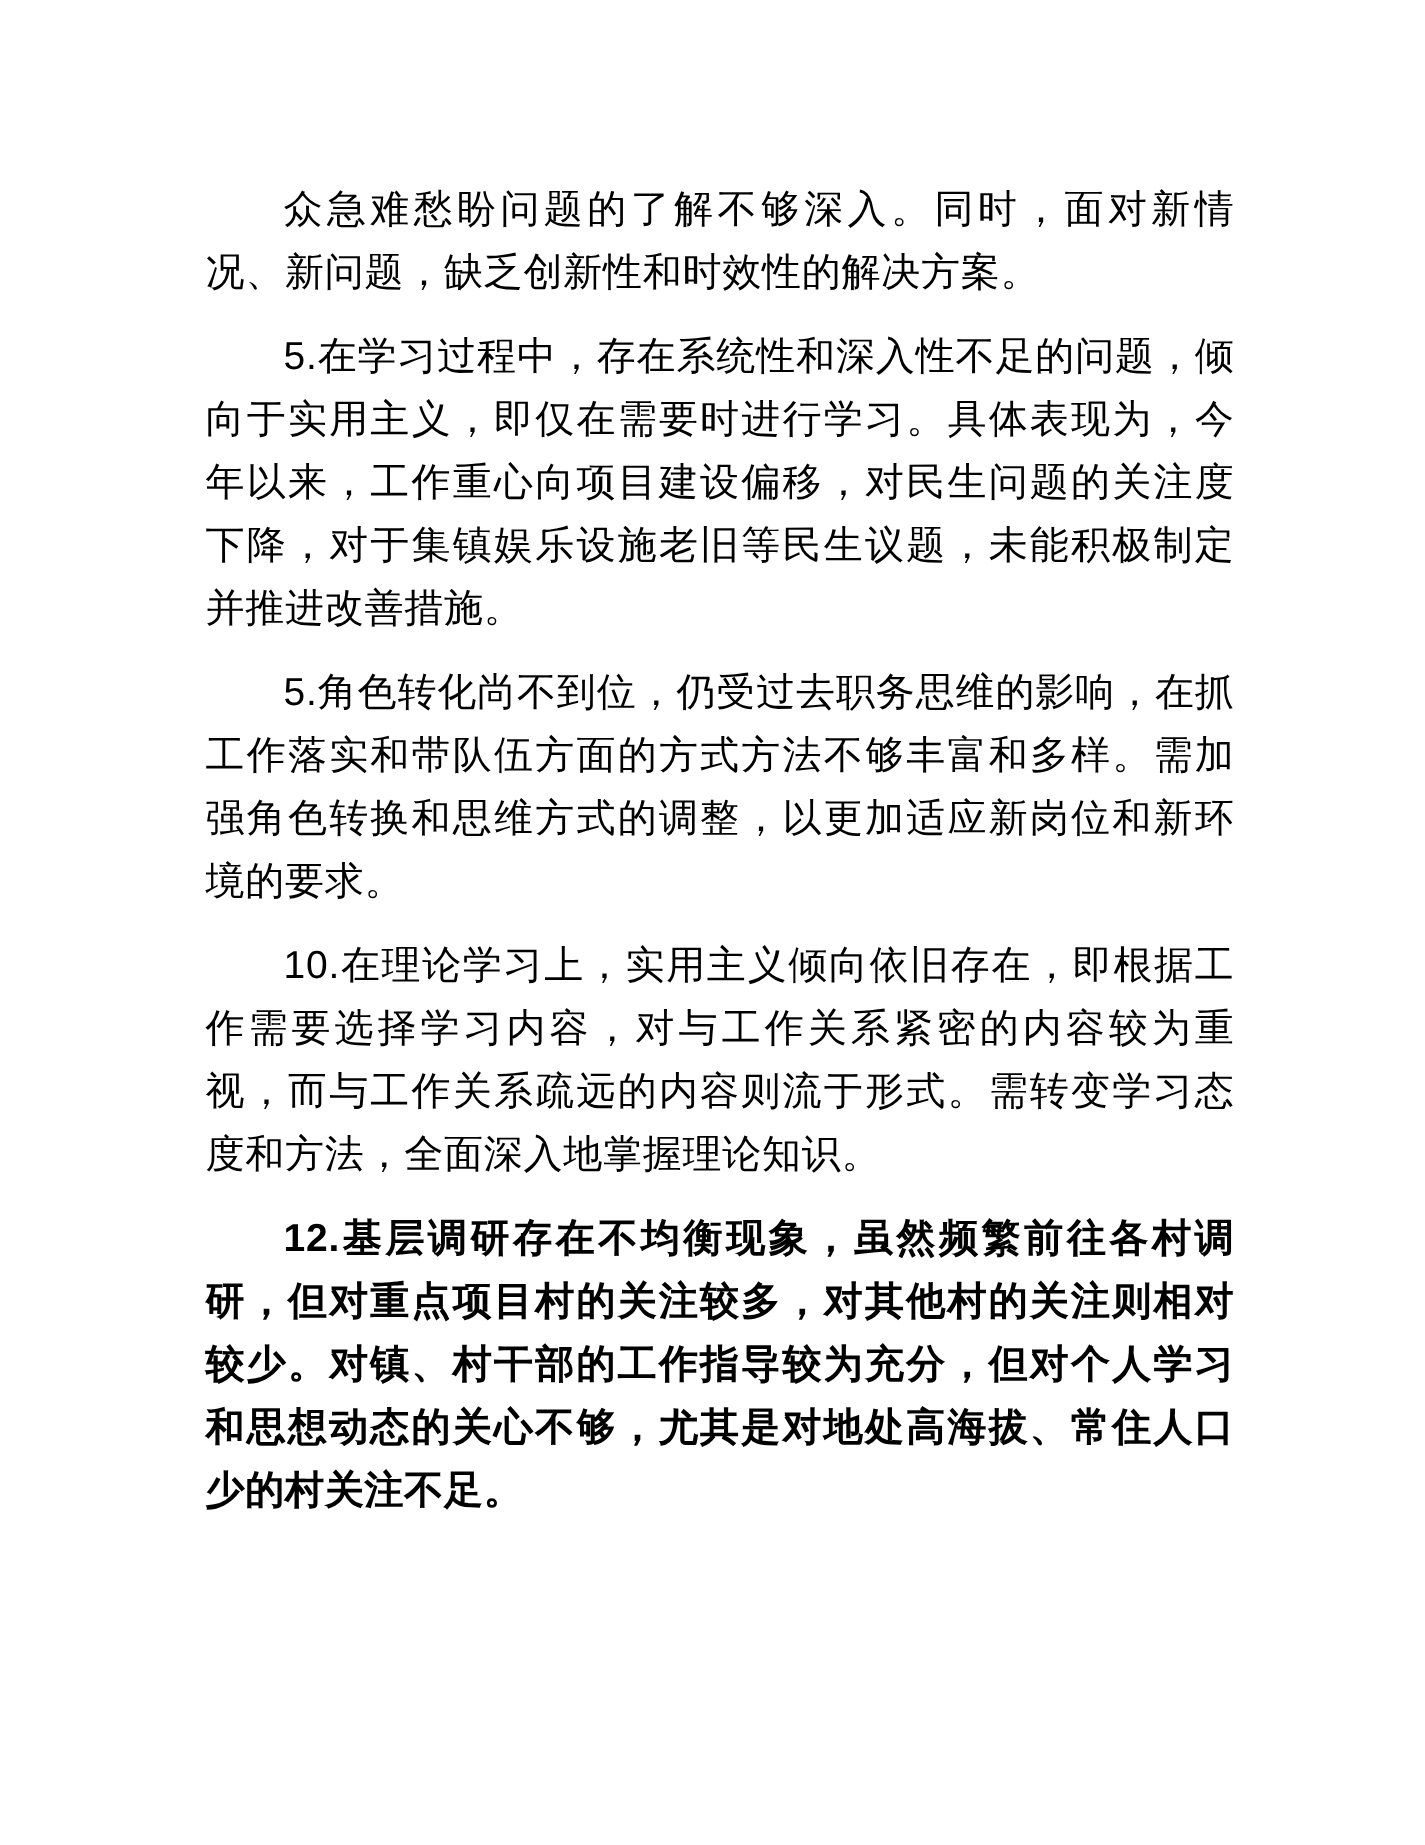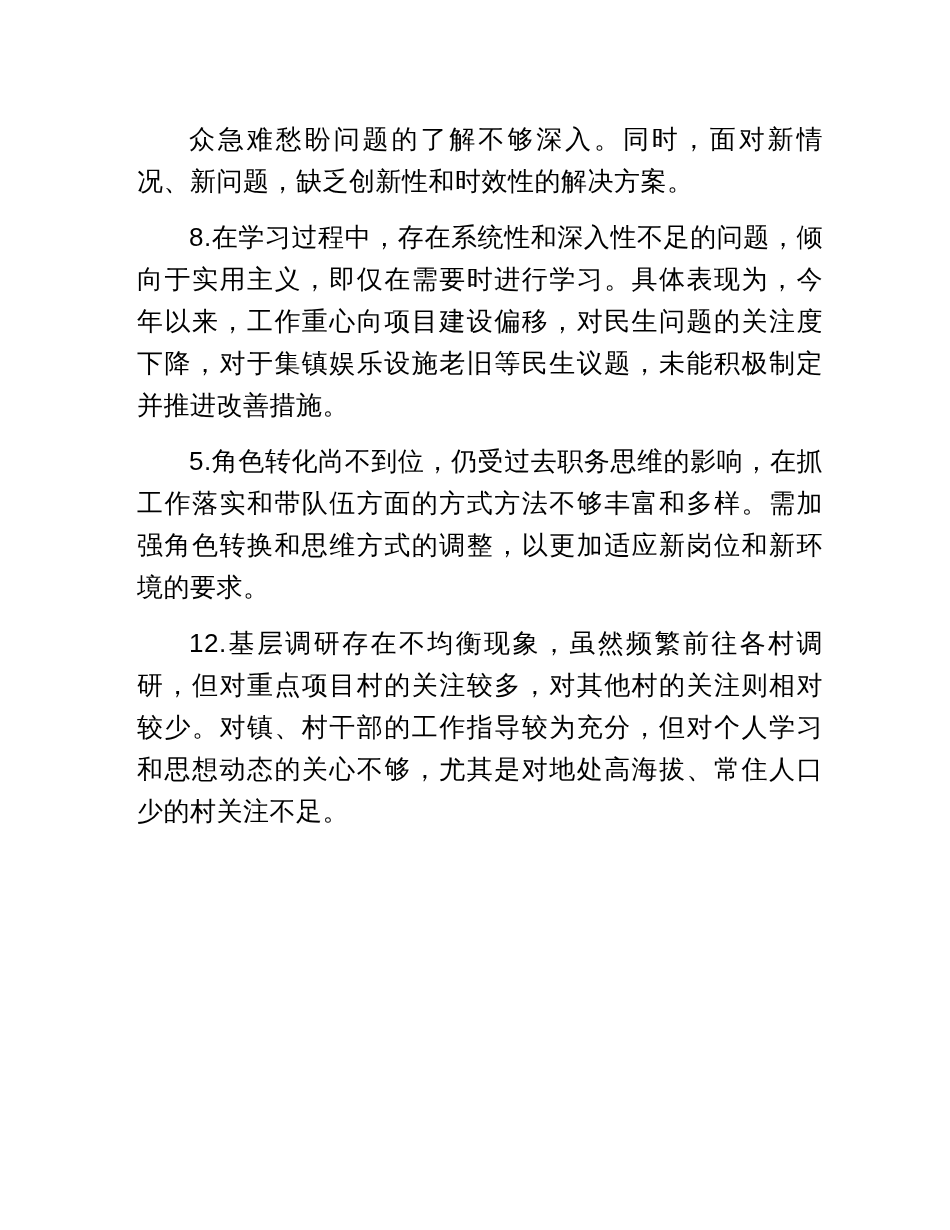--- a/index.html
+++ b/index.html
@@ -29,25 +29,27 @@
     letter-spacing: 0.5px;
   }
   .text-block p {
     margin: 0 0 14px 0;
     padding: 0;
     text-indent: 2em;
     word-break: break-all;
   }
   .text-block p:last-child {
     margin-bottom: 4px;
+    font-weight: bold;
   }
 </style>
 </head>
 <body>
 
 <div class="page">
   <div class="text-block">
     <p>众急难愁盼问题的了解不够深入。同时，面对新情况、新问题，缺乏创新性和时效性的解决方案。</p>
-    <p>8.在学习过程中，存在系统性和深入性不足的问题，倾向于实用主义，即仅在需要时进行学习。具体表现为，今年以来，工作重心向项目建设偏移，对民生问题的关注度下降，对于集镇娱乐设施老旧等民生议题，未能积极制定并推进改善措施。</p>
+    <p>5.在学习过程中，存在系统性和深入性不足的问题，倾向于实用主义，即仅在需要时进行学习。具体表现为，今年以来，工作重心向项目建设偏移，对民生问题的关注度下降，对于集镇娱乐设施老旧等民生议题，未能积极制定并推进改善措施。</p>
     <p>5.角色转化尚不到位，仍受过去职务思维的影响，在抓工作落实和带队伍方面的方式方法不够丰富和多样。需加强角色转换和思维方式的调整，以更加适应新岗位和新环境的要求。</p>
+    <p>10.在理论学习上，实用主义倾向依旧存在，即根据工作需要选择学习内容，对与工作关系紧密的内容较为重视，而与工作关系疏远的内容则流于形式。需转变学习态度和方法，全面深入地掌握理论知识。</p>
     <p>12.基层调研存在不均衡现象，虽然频繁前往各村调研，但对重点项目村的关注较多，对其他村的关注则相对较少。对镇、村干部的工作指导较为充分，但对个人学习和思想动态的关心不够，尤其是对地处高海拔、常住人口少的村关注不足。</p>
   </div>
 </div>
 
 </body></html>

